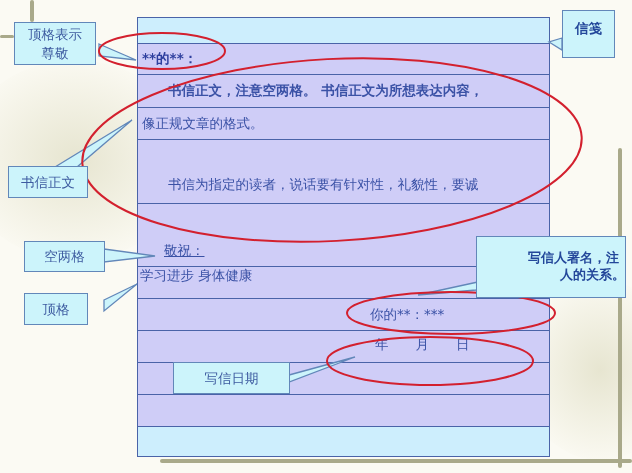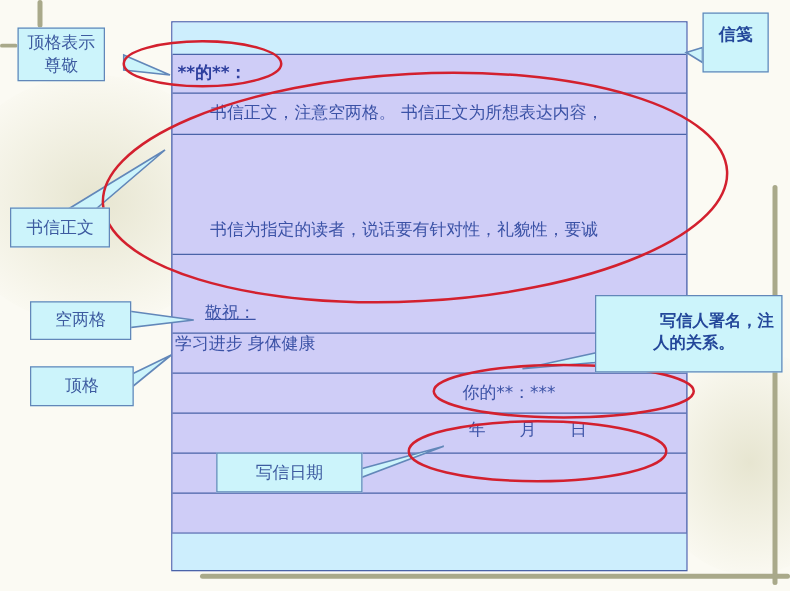--- a/index.html
+++ b/index.html
@@ -44,22 +44,25 @@
 <div class="vine" style="left:30px;top:0;width:4px;height:22px;"></div>
 <div class="vine" style="left:0;top:35px;width:14px;height:3px;"></div>
 <div class="vine" style="left:618px;top:148px;width:4px;height:320px;"></div>
 <div class="vine" style="left:160px;top:459px;width:472px;height:4px;"></div>
 
 <div class="letter">
   <div class="row light" style="top:0;height:26px;"></div>
   <div class="row" style="top:26px;height:31px;">
     <span class="t salutation" style="margin-left:4px;">**的**：</span>
   </div>
-  <div class="row" style="top:57px;height:33px;">
+  <div class="row" style="top:57px;height:33px;font-weight:bold;">
     <span class="t" style="margin-left:30px;">书信正文，注意空两格。 书信正文为所想表达内容，</span>
+  </div>
+  <div class="row" style="top:90px;height:32px;">
+    <span class="t" style="margin-left:4px;">像正规文章的格式。</span>
   </div>
   <div class="row" style="top:154px;height:32px;align-items:flex-start;padding-top:6px;">
     <span class="t" style="margin-left:30px;">书信为指定的读者，说话要有针对性，礼貌性，要诚</span>
   </div>
   <div class="row" style="top:217px;height:32px;text-decoration:underline;">
     <span class="t" style="margin-left:26px;">敬祝：</span>
   </div>
   <div class="row" style="top:249px;height:32px;align-items:flex-start;padding-top:2px;">
     <span class="t" style="margin-left:2px;">学习进步  身体健康</span>
   </div>
@@ -88,32 +91,32 @@
 
   <ellipse cx="162" cy="51" rx="63" ry="18" fill="none" stroke="#d3202e" stroke-width="2"></ellipse>
   <ellipse cx="332" cy="150" rx="250" ry="91" transform="rotate(-3 332 150)" fill="none" stroke="#d3202e" stroke-width="2"></ellipse>
   <ellipse cx="451" cy="313" rx="104" ry="21" fill="none" stroke="#d3202e" stroke-width="2"></ellipse>
   <ellipse cx="430" cy="361" rx="103" ry="24" fill="none" stroke="#d3202e" stroke-width="2"></ellipse>
 </svg>
 
 <div class="callout bold" style="left:562px;top:10px;width:53px;height:48px;align-items:flex-start;padding-top:8px;">
   <span>信笺</span>
 </div>
-<div class="callout" style="left:14px;top:22px;width:70px;height:43px;flex-direction:column;">
+<div class="callout" style="left:14px;top:22px;width:82px;height:43px;flex-direction:column;">
   <span>顶格表示</span>
   <span>尊敬</span>
 </div>
 <div class="callout" style="left:8px;top:166px;width:80px;height:32px;">
   <span>书信正文</span>
 </div>
 <div class="callout" style="left:24px;top:241px;width:81px;height:31px;">
   <span>空两格</span>
 </div>
-<div class="callout" style="left:24px;top:293px;width:83px;height:32px;">
+<div class="callout" style="left:24px;top:293px;width:64px;height:32px;">
   <span>顶格</span>
 </div>
-<div class="callout bold" style="left:476px;top:236px;width:150px;height:62px;flex-direction:column;align-items:center;padding-left:8px;font-size:13px;line-height:1.3;">
+<div class="callout bold" style="left:476px;top:236px;width:150px;height:62px;flex-direction:column;align-items:flex-end;padding-left:8px;font-size:13px;line-height:1.3;">
   <span style="align-self:flex-end;padding-right:6px;">写信人署名，注</span>
   <span>人的关系。</span>
 </div>
 <div class="callout" style="left:173px;top:362px;width:117px;height:32px;">
   <span>写信日期</span>
 </div>
 
 </body></html>

